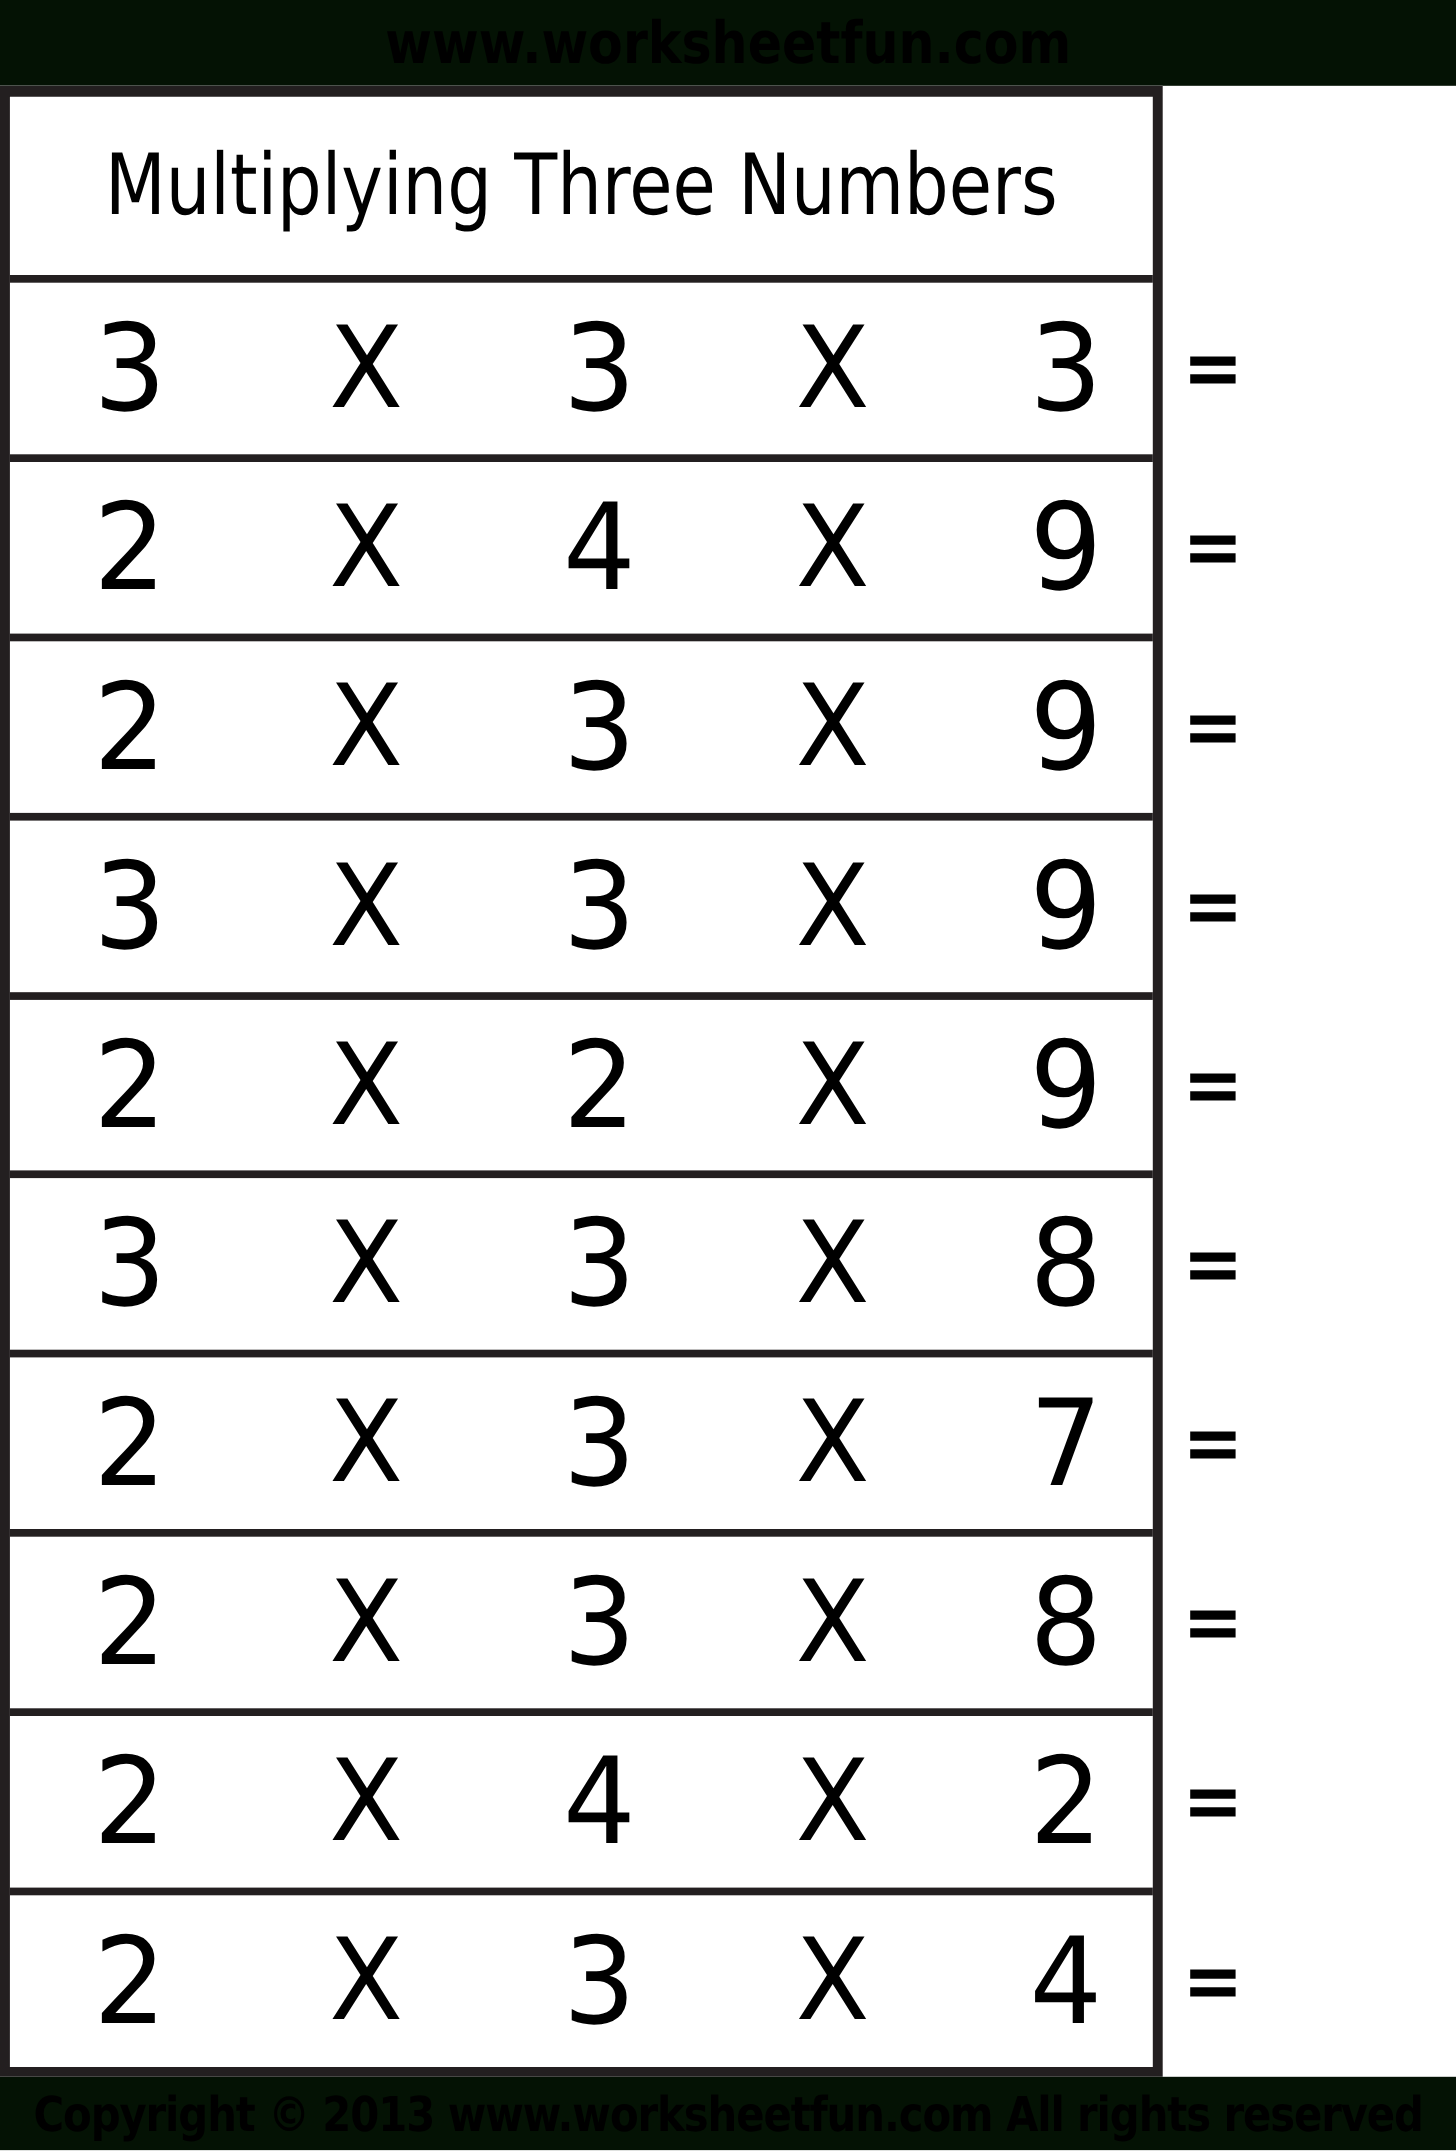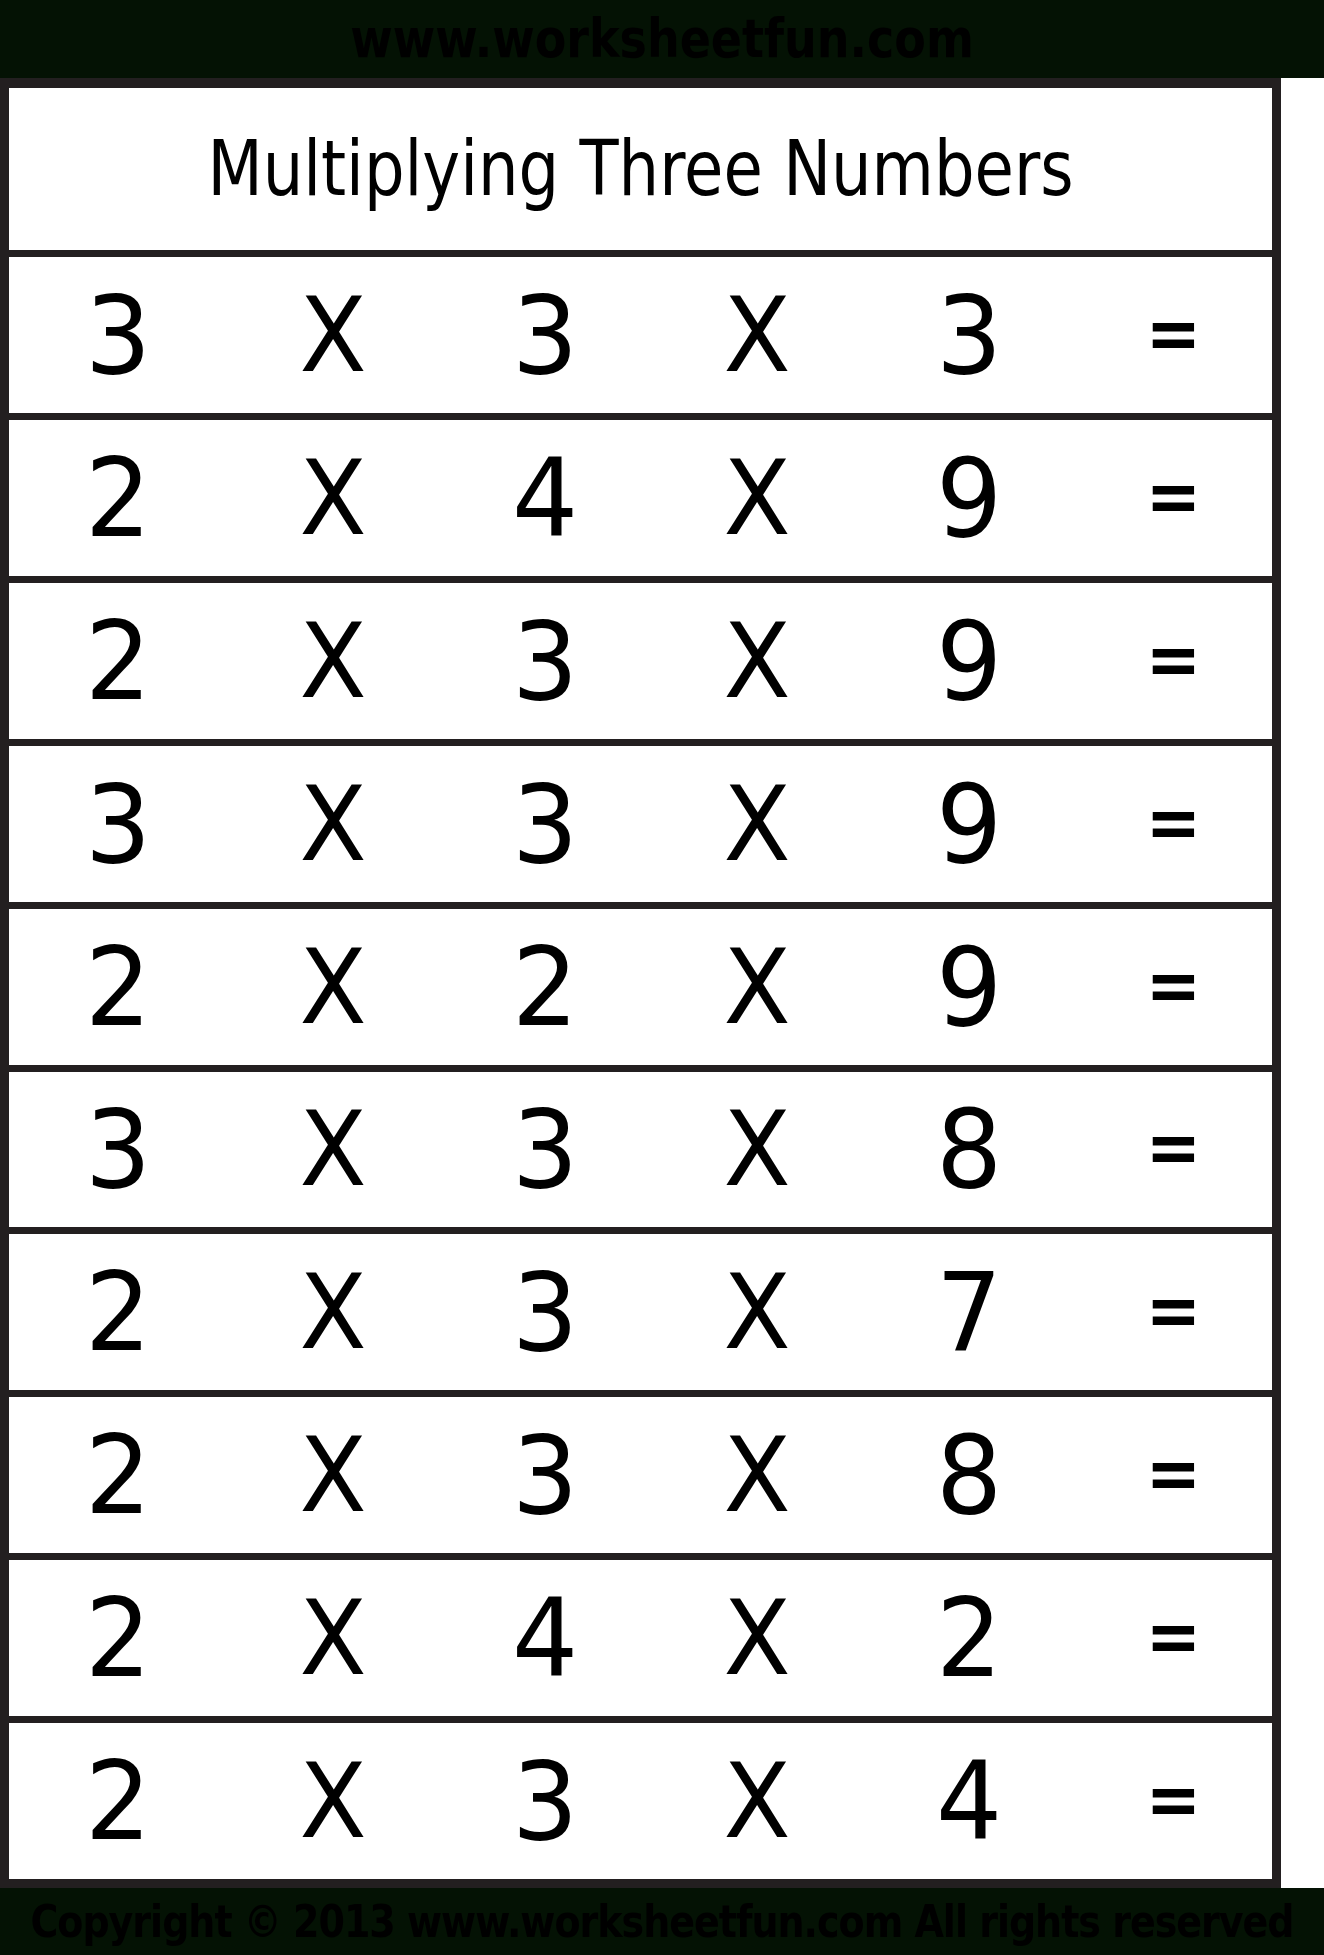--- a/index.html
+++ b/index.html
@@ -34,27 +34,28 @@
   .copyright {
     color: var(--ink, #000000);
     font-size: 38px;
     font-weight: bold;
     letter-spacing: -1px;
     transform: scaleY(1.15);
     white-space: nowrap;
   }
   .sheet {
     box-sizing: border-box;
-    width: 1281px;
+    width: 1057px;
     height: 1810px;
     border: 9px solid var(--frame, #231f20);
     border-top-width: 10px;
     background: var(--paper, #ffffff);
     display: flex;
     flex-direction: column;
+    justify-content: flex-end;
   }
   .title-row {
     height: 162px;
     flex: none;
     border-bottom: 7px solid var(--frame, #231f20);
     display: flex;
     align-items: center;
     justify-content: center;
   }
   .title-text {

